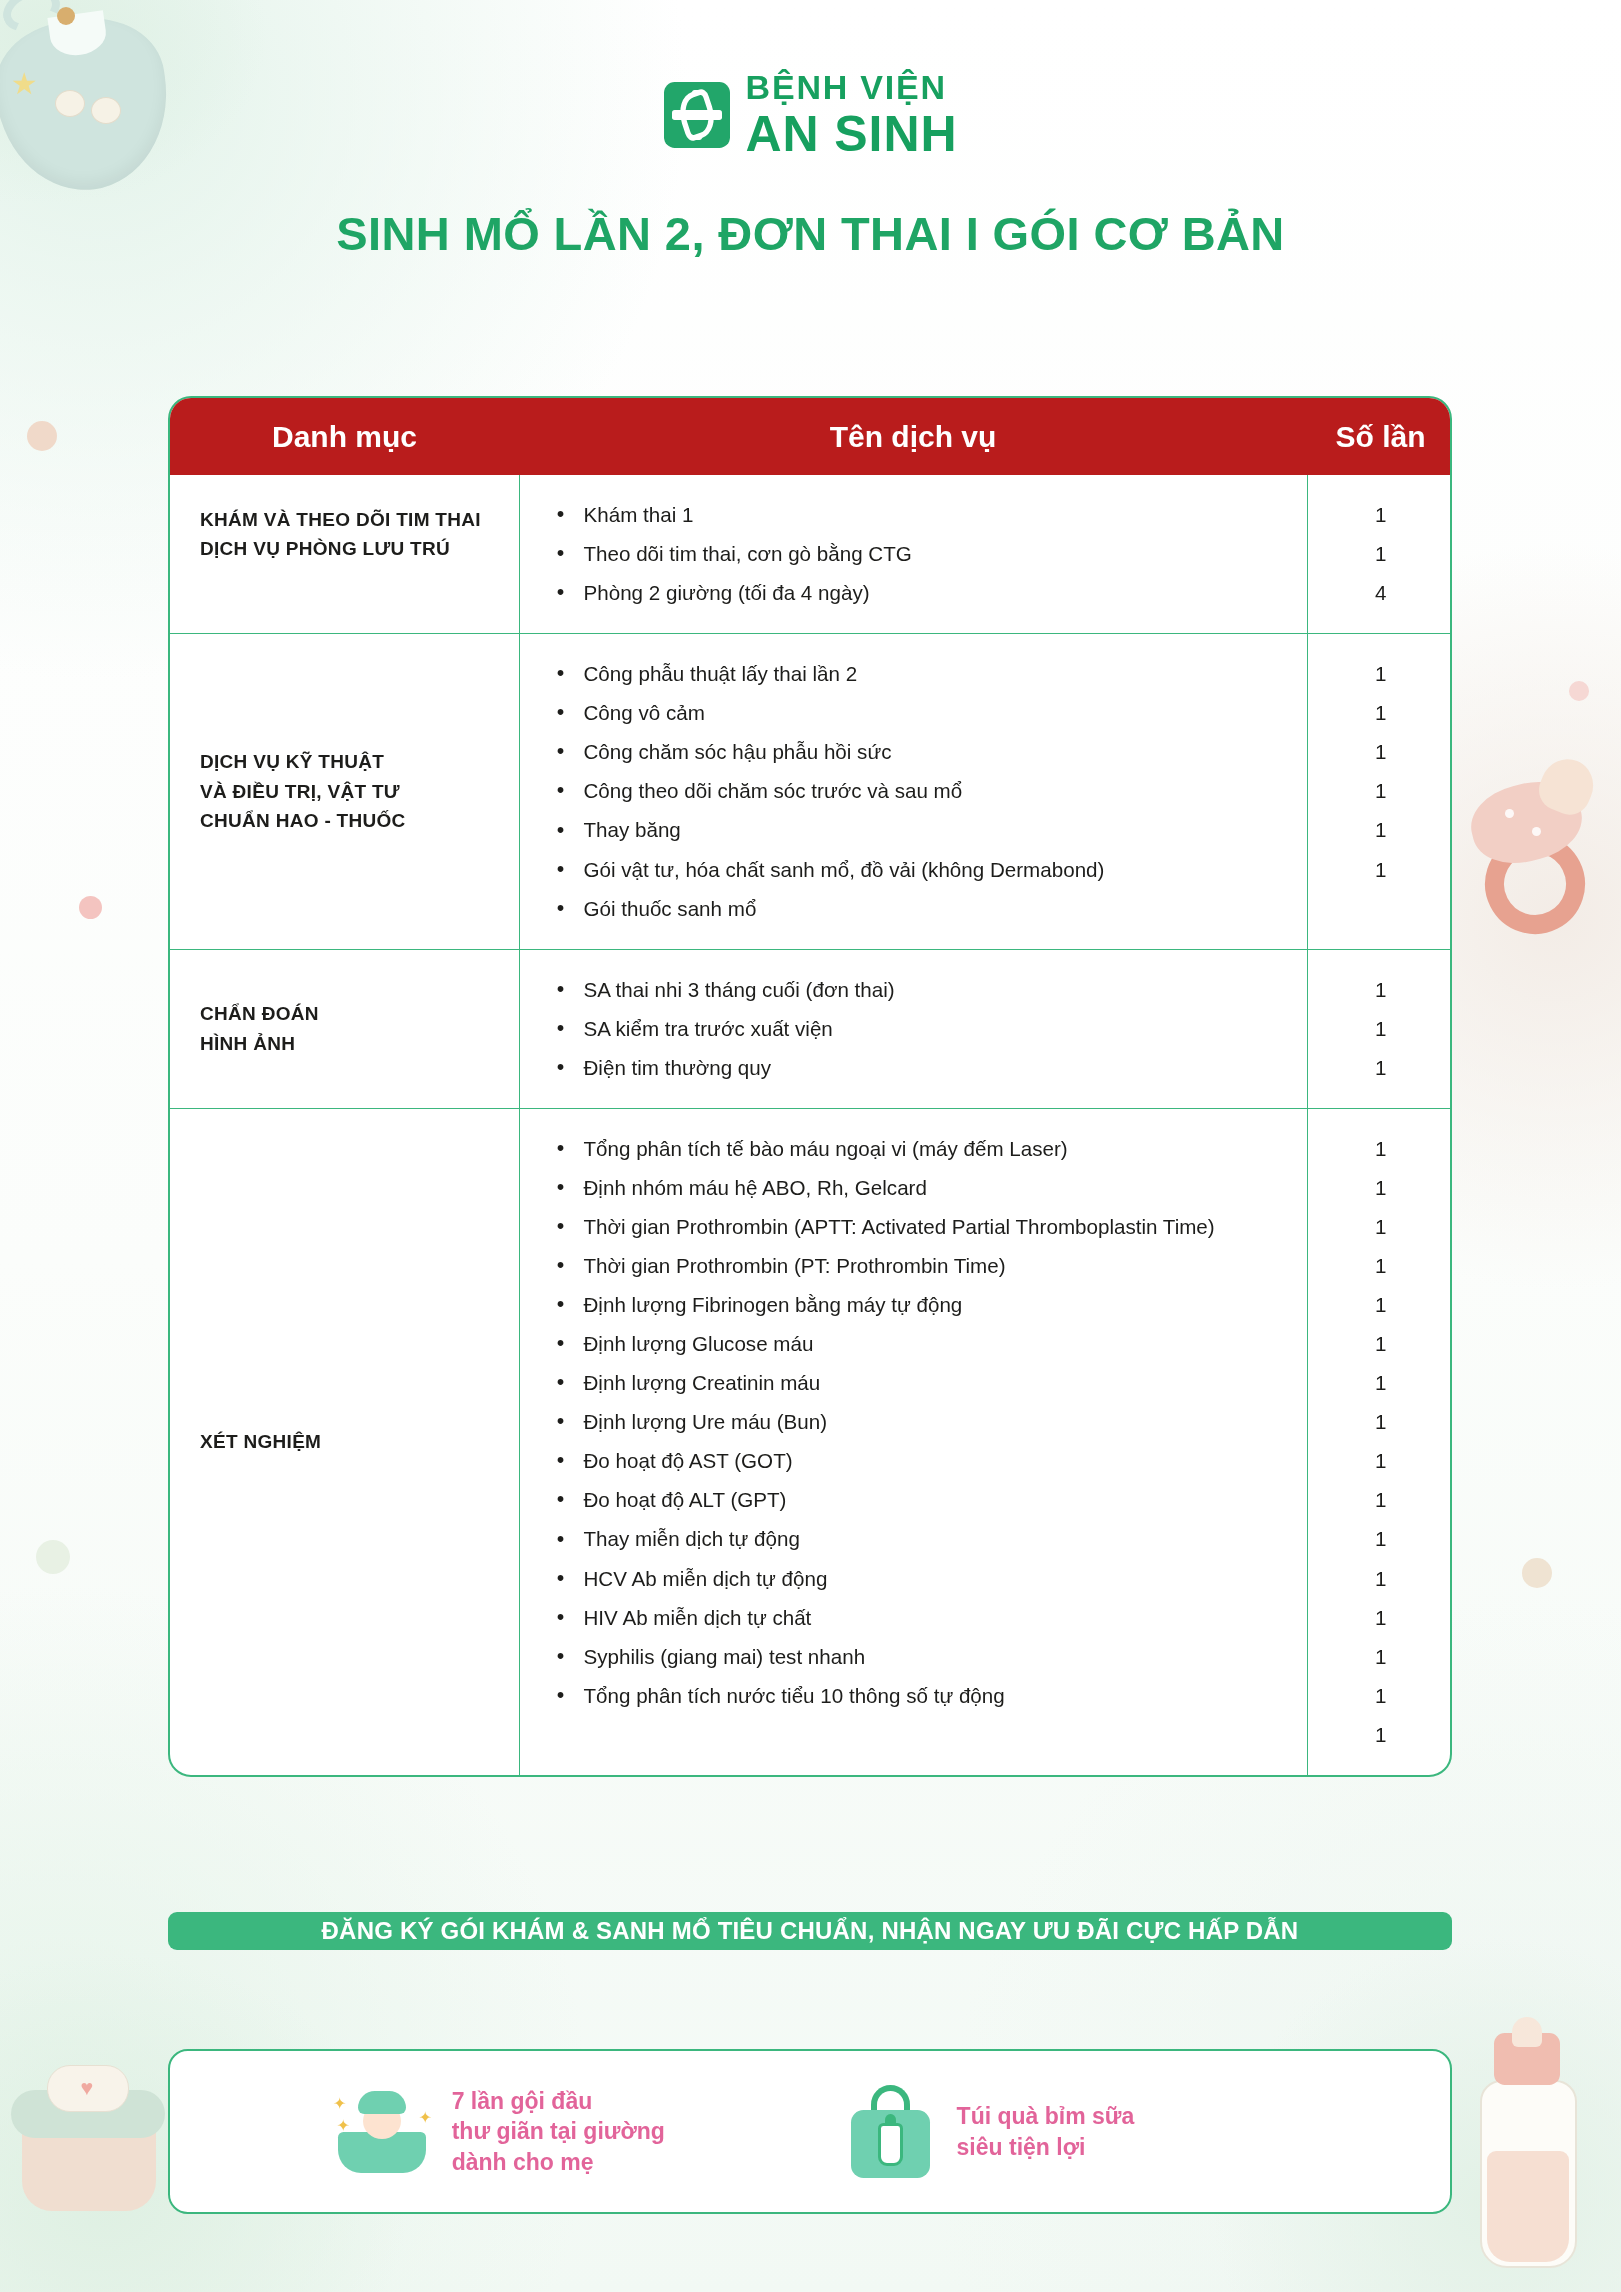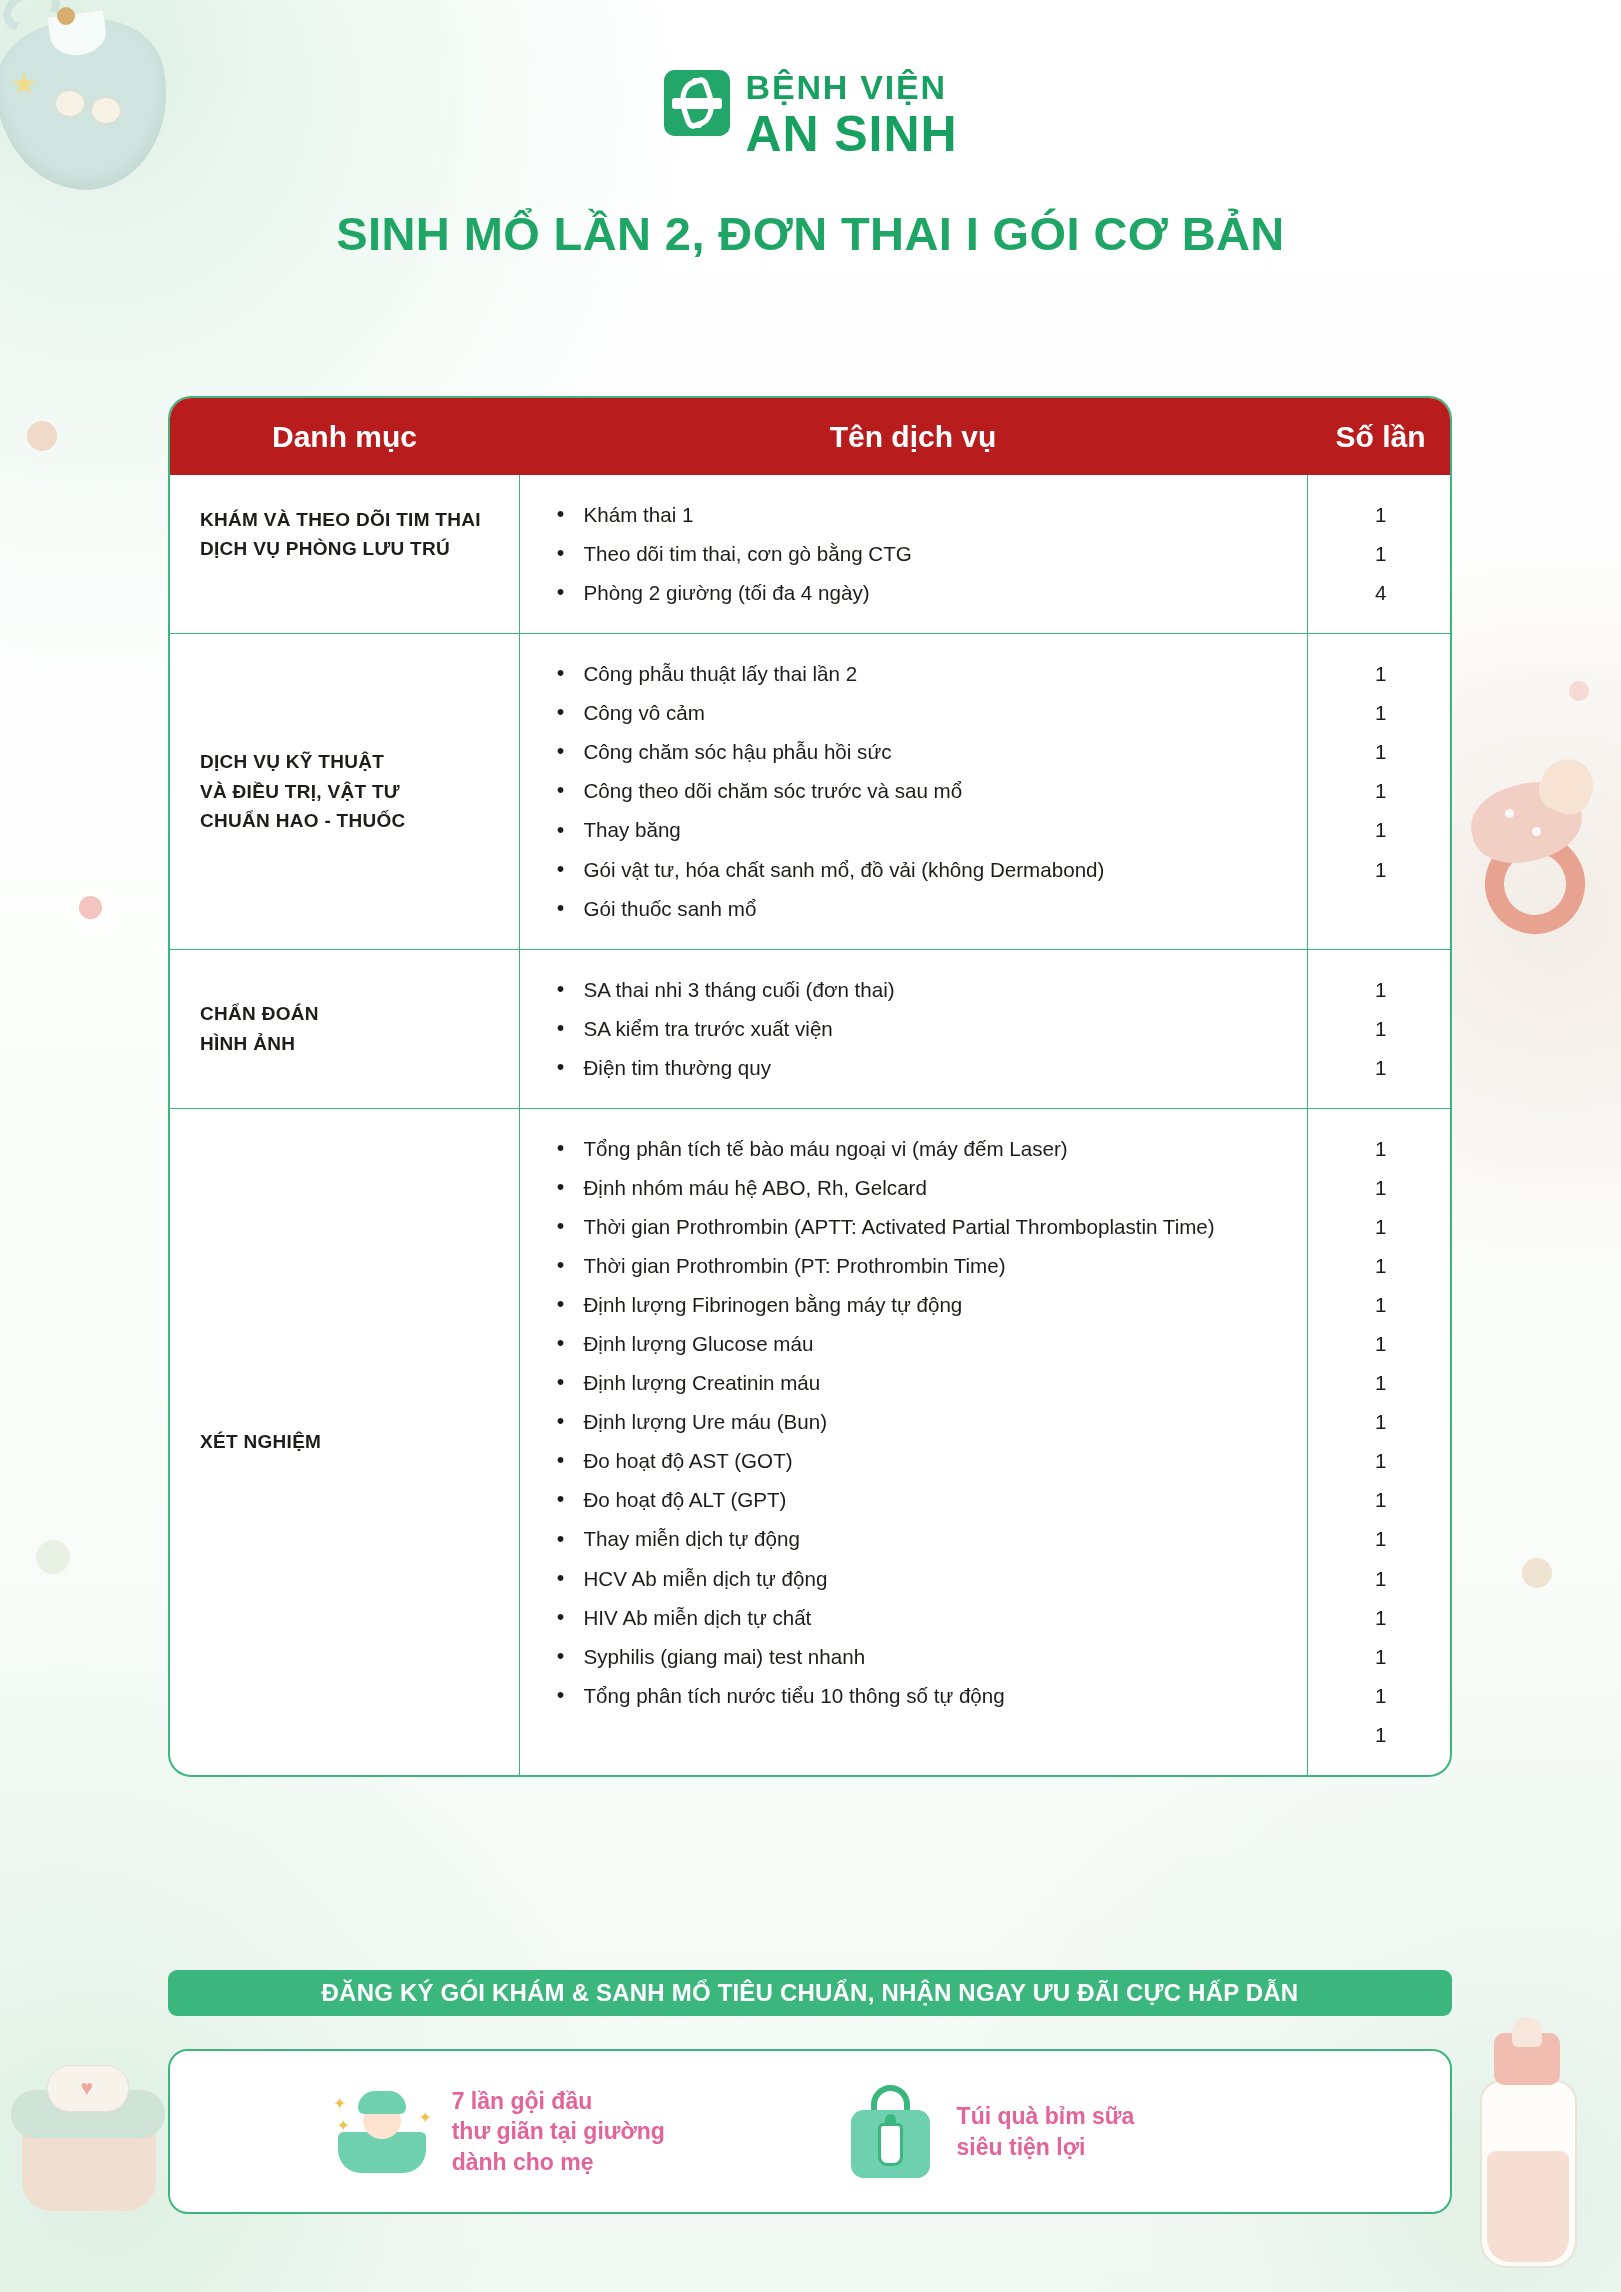--- a/index.html
+++ b/index.html
@@ -122,21 +122,21 @@
   }
   .bk-pillow {
     position: absolute; left: 43px; top: 23px; width: 82px; height: 47px;
     background: #f8f3ea; border-radius: 23px; border: 1.8px solid #e7e0d2;
   }
   .bk-heart { position: absolute; left: 77px; top: 34px; color: #f0a9a0; font-size: 21.5px; }
 
   
   .logo-wrap {
     position: absolute; left: 0; right: 0; top: 70px;
-    display: flex; align-items: flex-start; justify-content: center; gap: 16px;
+    display: flex; align-items: center; justify-content: center; gap: 16px;
   }
   .logo-cross {
     position: relative; width: 66px; height: 66px; background: #22a66a;
     border-radius: 10.7px;
   }
   .logo-cross:before, .logo-cross:after {
     content: ""; position: absolute; background: #ffffff; border-radius: 2.7px;
   }
   .logo-cross:before { left: 28px; top: 8px; width: 10.7px; height: 50px; }
   .logo-cross:after  { left: 8px; top: 28px; width: 50px; height: 10.7px; }
@@ -206,21 +206,21 @@
   .svc-list li:last-child { margin-bottom: 0; }
   .svc-list li:before {
     content: "•"; position: absolute; left: 14.3px; top: -0.9px; font-size: 21.5px; color: #1d1d1b;
   }
   .num-list { list-style: none; }
   .num-list li { line-height: 1.46; margin-bottom: 9px; }
   .num-list li:last-child { margin-bottom: 0; }
 
   
   .promo-bar {
-    position: absolute; left: 168px; top: 1970px; width: 1284px; height: 46px;
+    position: absolute; left: 168px; top: 1912px; width: 1284px; height: 38px;
     background: #3bb77e; border-radius: 9px; color: #ffffff;
     display: flex; align-items: center; justify-content: center;
     font-size: 24px; font-weight: bold; letter-spacing: 0.2px;
   }
   .promo-card {
     position: absolute; left: 168px; top: 2049px; width: 1284px; height: 165px;
     background: #ffffff; border: 2.7px solid #3bb77e; border-radius: 19.7px;
     display: flex; align-items: center;
   }
   .promo-item { display: flex; align-items: center; gap: 19.7px; }

